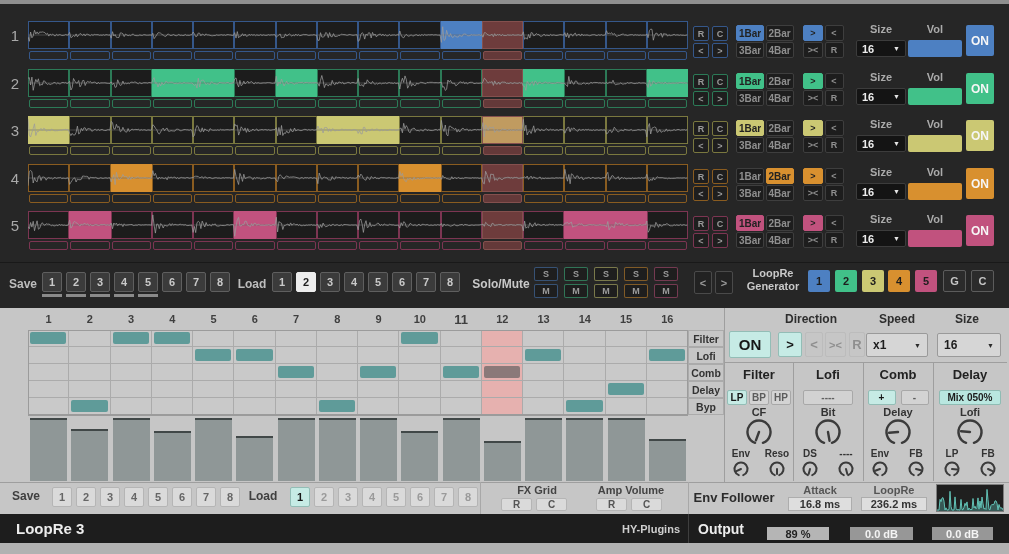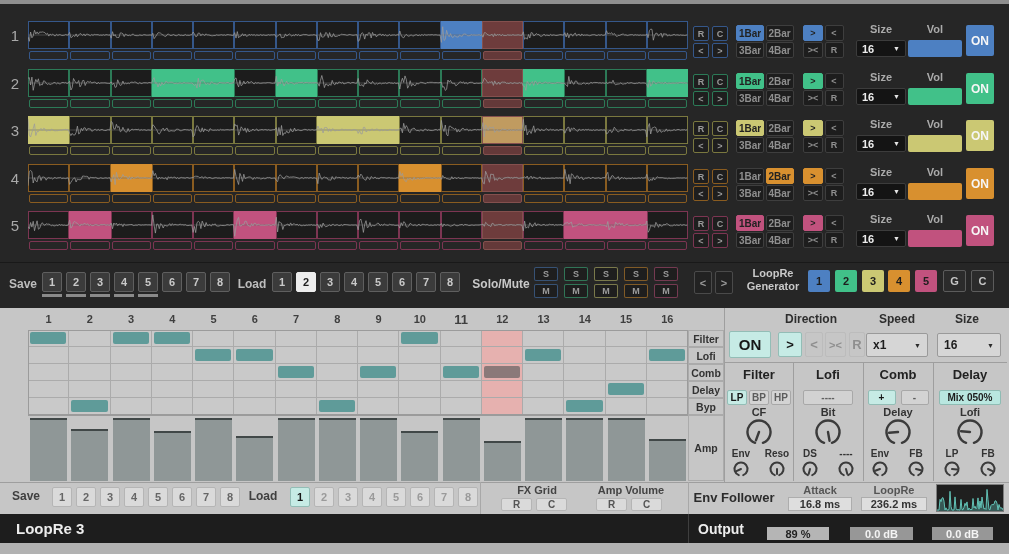--- a/index.html
+++ b/index.html
@@ -83,20 +83,21 @@
   <div class="eflbl" id="ef-attack-label">Attack</div>
   <div class="valbox cntr" id="ef-attack-value">16.8 ms</div>
   <div class="eflbl" id="ef-release-label">LoopRe</div>
   <div class="valbox cntr" id="ef-release-value">236.2 ms</div>
   <div id="ef-wave"><svg width="66" height="26">
         <polygon points="0,26 0,25.0 1,25.0 2,25.0 3,14.4 4,16.7 5,13.1 6,12.6 7,16.2 8,25.0 9,22.8 10,25.0 11,25.0 12,24.4 13,6.3 14,21.6 15,25.0 16,25.0 17,25.0 18,11.9 19,23.3 20,25.0 21,24.5 22,24.9 23,25.0 24,14.4 25,24.5 26,24.8 27,22.3 28,18.3 29,20.6 30,16.9 31,25.0 32,23.0 33,24.7 34,24.4 35,24.5 36,13.5 37,23.0 38,21.2 39,23.8 40,22.3 41,12.9 42,24.2 43,16.0 44,22.8 45,12.0 46,18.8 47,24.1 48,23.3 49,24.5 50,4.4 51,14.7 52,24.4 53,24.8 54,20.5 55,19.3 56,20.0 57,19.2 58,15.9 59,15.9 60,18.4 61,24.9 62,19.5 63,22.6 64,23.2 65,22.9 66,25.0 66,26" fill="rgba(95,185,175,0.38)"></polygon>
         <polyline points="0,25.0 1,25.0 2,25.0 3,14.4 4,16.7 5,13.1 6,12.6 7,16.2 8,25.0 9,22.8 10,25.0 11,25.0 12,24.4 13,6.3 14,21.6 15,25.0 16,25.0 17,25.0 18,11.9 19,23.3 20,25.0 21,24.5 22,24.9 23,25.0 24,14.4 25,24.5 26,24.8 27,22.3 28,18.3 29,20.6 30,16.9 31,25.0 32,23.0 33,24.7 34,24.4 35,24.5 36,13.5 37,23.0 38,21.2 39,23.8 40,22.3 41,12.9 42,24.2 43,16.0 44,22.8 45,12.0 46,18.8 47,24.1 48,23.3 49,24.5 50,4.4 51,14.7 52,24.4 53,24.8 54,20.5 55,19.3 56,20.0 57,19.2 58,15.9 59,15.9 60,18.4 61,24.9 62,19.5 63,22.6 64,23.2 65,22.9 66,25.0 " fill="none" stroke="#62c2b6" stroke-width="1"></polyline>
       </svg></div>
 
   <div id="plugin-title">LoopRe 3</div>
+  <div id="brand">HY-Plugins</div>
   <div id="output-divider"></div>
   <div class="cntr" id="output-label">Output</div>
   <div class="outlbl" id="width-label">Width</div>
   <div class="outval cntr" id="width-value">89 %</div>
   <div class="outlbl" id="gain-label">Gain</div>
   <div class="outval cntr" id="gain-value">0.0 dB</div>
   <div class="outlbl" id="volume-label">Volume</div>
   <div class="outval cntr" id="volume-value">0.0 dB</div>
 <div class="cntr" style="position: absolute; left: 4px; top: 26px; width: 22px; height: 18px; font-size: 15px; color: rgb(169, 169, 169);">1</div>
     <div style="position: absolute; left: 28px; top: 21px; width: 41.25px; height: 28px; box-sizing: border-box; background: rgb(28, 28, 28); border: 1px solid rgb(53, 87, 138);"></div>
@@ -574,21 +575,20 @@
     <div style="position: absolute; left: 483.75px; top: 441px; width: 37px; height: 40px; background: rgb(143, 151, 151); border-top: 2px solid rgb(65, 72, 72); box-sizing: border-box;"></div>
     <div style="position: absolute; left: 525px; top: 418px; width: 37px; height: 63px; background: rgb(143, 151, 151); border-top: 2px solid rgb(65, 72, 72); box-sizing: border-box;"></div>
     <div style="position: absolute; left: 566.25px; top: 418px; width: 37px; height: 63px; background: rgb(143, 151, 151); border-top: 2px solid rgb(65, 72, 72); box-sizing: border-box;"></div>
     <div style="position: absolute; left: 607.5px; top: 418px; width: 37px; height: 63px; background: rgb(143, 151, 151); border-top: 2px solid rgb(65, 72, 72); box-sizing: border-box;"></div>
     <div style="position: absolute; left: 648.75px; top: 439px; width: 37px; height: 42px; background: rgb(143, 151, 151); border-top: 2px solid rgb(65, 72, 72); box-sizing: border-box;"></div>
     <div class="cntr" style="position: absolute; left: 688px; top: 330px; width: 36px; height: 17px; font-size: 10.5px; font-weight: bold; color: rgb(51, 51, 51); border: 1px solid rgb(171, 171, 171); box-sizing: border-box;">Filter</div>
     <div class="cntr" style="position: absolute; left: 688px; top: 347px; width: 36px; height: 17px; font-size: 10.5px; font-weight: bold; color: rgb(51, 51, 51); border: 1px solid rgb(171, 171, 171); box-sizing: border-box;">Lofi</div>
     <div class="cntr" style="position: absolute; left: 688px; top: 364px; width: 36px; height: 17px; font-size: 10.5px; font-weight: bold; color: rgb(51, 51, 51); border: 1px solid rgb(171, 171, 171); box-sizing: border-box;">Comb</div>
     <div class="cntr" style="position: absolute; left: 688px; top: 381px; width: 36px; height: 17px; font-size: 10.5px; font-weight: bold; color: rgb(51, 51, 51); border: 1px solid rgb(171, 171, 171); box-sizing: border-box;">Delay</div>
     <div class="cntr" style="position: absolute; left: 688px; top: 398px; width: 36px; height: 17px; font-size: 10.5px; font-weight: bold; color: rgb(51, 51, 51); border: 1px solid rgb(171, 171, 171); box-sizing: border-box;">Byp</div>
-    <div class="cntr" style="position: absolute; left: 688px; top: 415px; width: 36px; height: 66px; font-size: 10.5px; font-weight: bold; color: rgb(51, 51, 51); border: 1px solid rgb(171, 171, 171); box-sizing: border-box;">Amp</div>
     <div style="position: absolute; left: 724px; top: 308px; width: 1px; height: 174px; background: rgb(158, 158, 158);"></div>
     <div style="position: absolute; left: 725px; top: 362px; width: 282px; height: 1px; background: rgb(158, 158, 158);"></div>
     <div style="position: absolute; left: 793px; top: 363px; width: 1px; height: 118px; background: rgb(158, 158, 158);"></div>
     <div style="position: absolute; left: 863px; top: 363px; width: 1px; height: 118px; background: rgb(158, 158, 158);"></div>
     <div style="position: absolute; left: 933px; top: 363px; width: 1px; height: 118px; background: rgb(158, 158, 158);"></div>
     <div class="cntr" style="position: absolute; left: 725px; top: 366px; width: 68px; height: 16px; font-size: 13px; font-weight: bold; color: rgb(34, 34, 34);">Filter</div>
     <div class="cntr" style="position: absolute; left: 727px; top: 390px; width: 20px; height: 15px; font-size: 10px; font-weight: bold; border-radius: 2px; box-sizing: border-box; background: rgb(198, 235, 229); border: 1px solid rgb(147, 189, 182); color: rgb(23, 23, 23);">LP</div>
     <div class="cntr" style="position: absolute; left: 749px; top: 390px; width: 20px; height: 15px; font-size: 10px; font-weight: bold; border-radius: 2px; box-sizing: border-box; background: rgb(211, 211, 211); border: 1px solid rgb(168, 168, 168); color: rgb(92, 92, 92);">BP</div>
     <div class="cntr" style="position: absolute; left: 771px; top: 390px; width: 20px; height: 15px; font-size: 10px; font-weight: bold; border-radius: 2px; box-sizing: border-box; background: rgb(211, 211, 211); border: 1px solid rgb(168, 168, 168); color: rgb(92, 92, 92);">HP</div>
     <div class="cntr" style="position: absolute; left: 725px; top: 406px; width: 68px; height: 12px; font-size: 11px; font-weight: bold; color: rgb(51, 51, 51);">CF</div>

